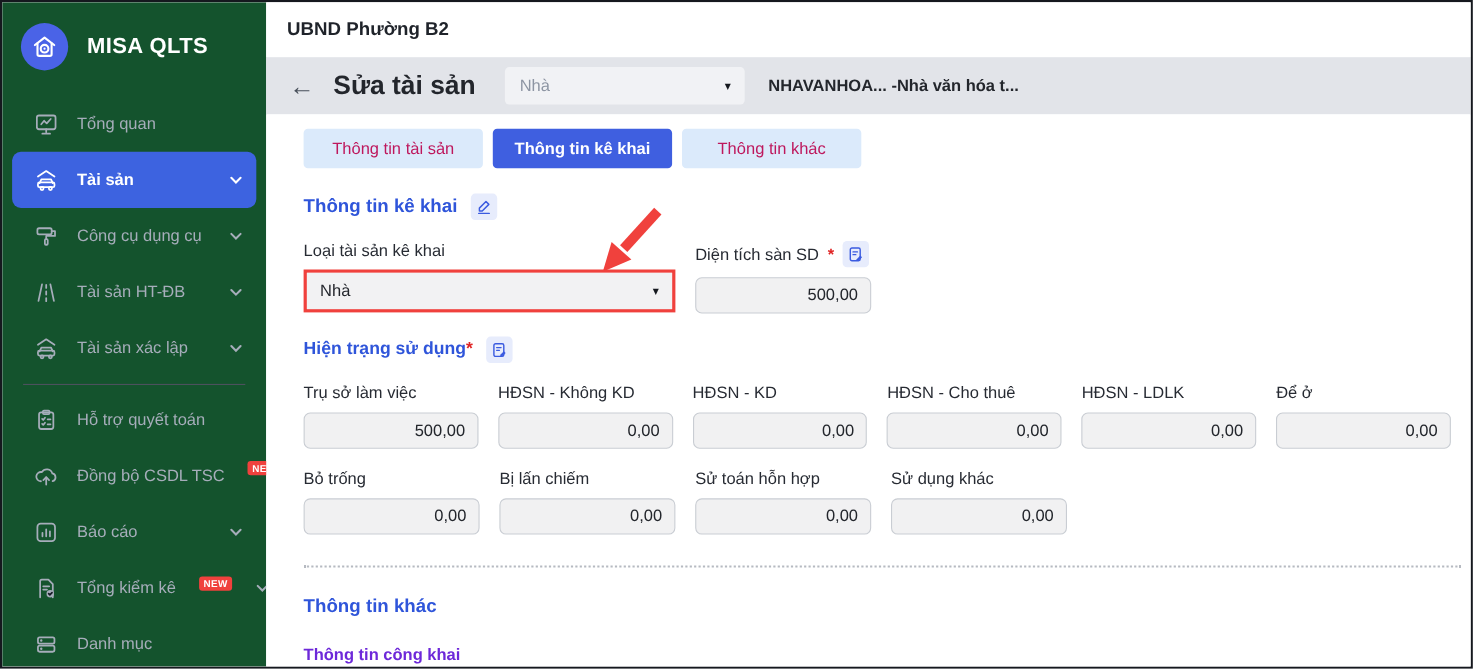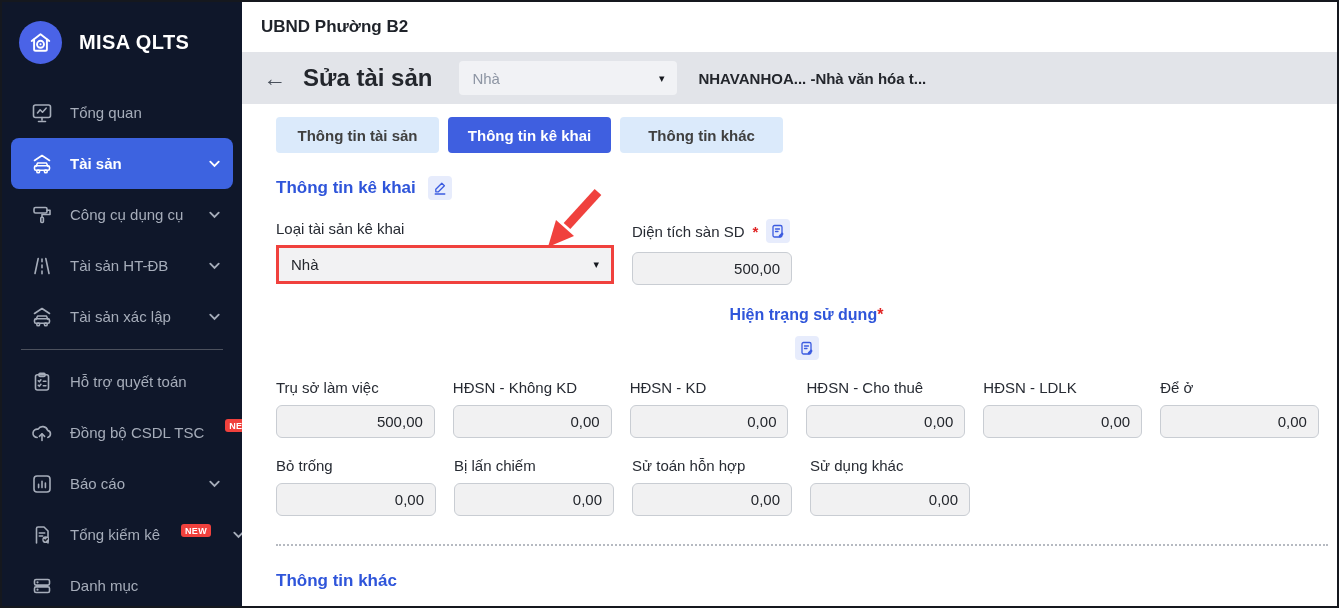--- a/index.html
+++ b/index.html
@@ -3,21 +3,21 @@
 <meta charset="utf-8">
 <style>
   * { box-sizing: border-box; margin: 0; padding: 0; }
   html,body { background:#fff; }
   body { font-family: "Liberation Sans","DejaVu Sans",sans-serif; }
 
   .frame { position:relative; width:1339px; height:608px; border:2px solid #15181e;
            display:flex; background:#fff; overflow:hidden; }
 
   
-  .sidebar { width:240px; flex-shrink:0; background:#0f172a; color:#a6adba;
+  .sidebar { width:240px; flex-shrink:0; background:#14532d; color:#a6adba;
              display:flex; flex-direction:column; }
   .logo-row { display:flex; align-items:center; gap:17px; padding:19px 0 14px 17px; }
   .logo-circle { width:43px; height:43px; border-radius:50%; background:#4a63e7;
                  display:flex; align-items:center; justify-content:center; flex-shrink:0; }
   .logo-circle svg { width:27px; height:27px; }
   .brand { color:#fff; font-size:20px; font-weight:bold; letter-spacing:.4px; }
 
   .menu { padding-top:9px; }
   .menu-item { height:51px; margin:0 9px; padding:0 11px 0 19px; border-radius:8px;
                display:flex; align-items:center; gap:16px; font-size:15px; cursor:pointer;
@@ -45,22 +45,22 @@
   .page-title { font-size:24px; font-weight:bold; color:#23262c; margin-right:27px; }
   .hdr-dd { width:218px; height:34px; background:#f1f2f5; border-radius:4px;
             display:flex; align-items:center; justify-content:space-between;
             padding:0 13px; font-size:15px; color:#8d95a3; cursor:pointer; }
   .hdr-dd .caret { color:#15181e; font-size:11px; }
   .asset-name { font-weight:bold; font-size:15px; color:#23262c; margin-left:21px; }
 
   .content { flex:1; background:#fff; padding:13px 0 0 34px; position:relative; overflow:hidden; }
 
   .tabs { display:flex; gap:9px; }
-  .tab { width:163px; height:36px; border-radius:4px; background:#dbeafb; color:#404040;
-         font-size:15px; display:flex; align-items:center; justify-content:center; cursor:pointer;font-weight:bold; }
+  .tab { width:163px; height:36px; border-radius:4px; background:#dbeafb; color:#be185d;
+         font-size:15px; display:flex; align-items:center; justify-content:center; cursor:pointer; }
   .tab.active { background:#3f5fe0; color:#fff; font-weight:bold; }
 
   .sec-head { display:flex; align-items:center; gap:12px; margin-top:23px; }
   .sec-title { color:#2f55da; font-size:17px; font-weight:bold; }
   .icon-chip { width:24px; height:24px; border-radius:4px; background:#e7ecfc;
                display:flex; align-items:center; justify-content:center; cursor:pointer; }
   .icon-chip svg { width:16px; height:16px; }
   .req { color:#e02424; font-weight:bold; }
 
   .form-row { display:flex; align-items:center; }
@@ -70,21 +70,21 @@
             align-items:center; gap:8px; white-space:nowrap; }
   .finput { margin-top:9px; height:33px; background:#f1f1f2; border:1px solid #c9cdd3;
             border-radius:6px; display:flex; align-items:center; justify-content:flex-end;
             padding:0 11px; font-size:15px; color:#23262c; }
   .red-wrap { margin-top:8px; border:3px solid #f0413d; }
   .red-dd { height:33px; background:#f2f2f3; display:flex; align-items:center;
             justify-content:space-between; padding:0 12px; font-size:15px; color:#23262c;
             cursor:pointer; }
   .red-dd .caret { font-size:11px; color:#15181e; }
 
-  .usage-head { margin-top:21px;flex-direction:column; }
+  .usage-head { margin-top:21px; }
   .usage-head .sec-title { font-size:16px; }
 
   .dotted { border-top:2px dotted #b6bac1; margin:28px 9px 0 0; }
   .h-other { color:#2f55da; font-size:17px; font-weight:bold; margin-top:25px; }
   .h-public { color:#6d28d9; font-size:15px; font-weight:bold; margin-top:26px; }
 
   .annot-arrow { position:absolute; left:296px; top:80px; width:70px; height:70px; z-index:5; }
 </style>
 </head>
 <body>

